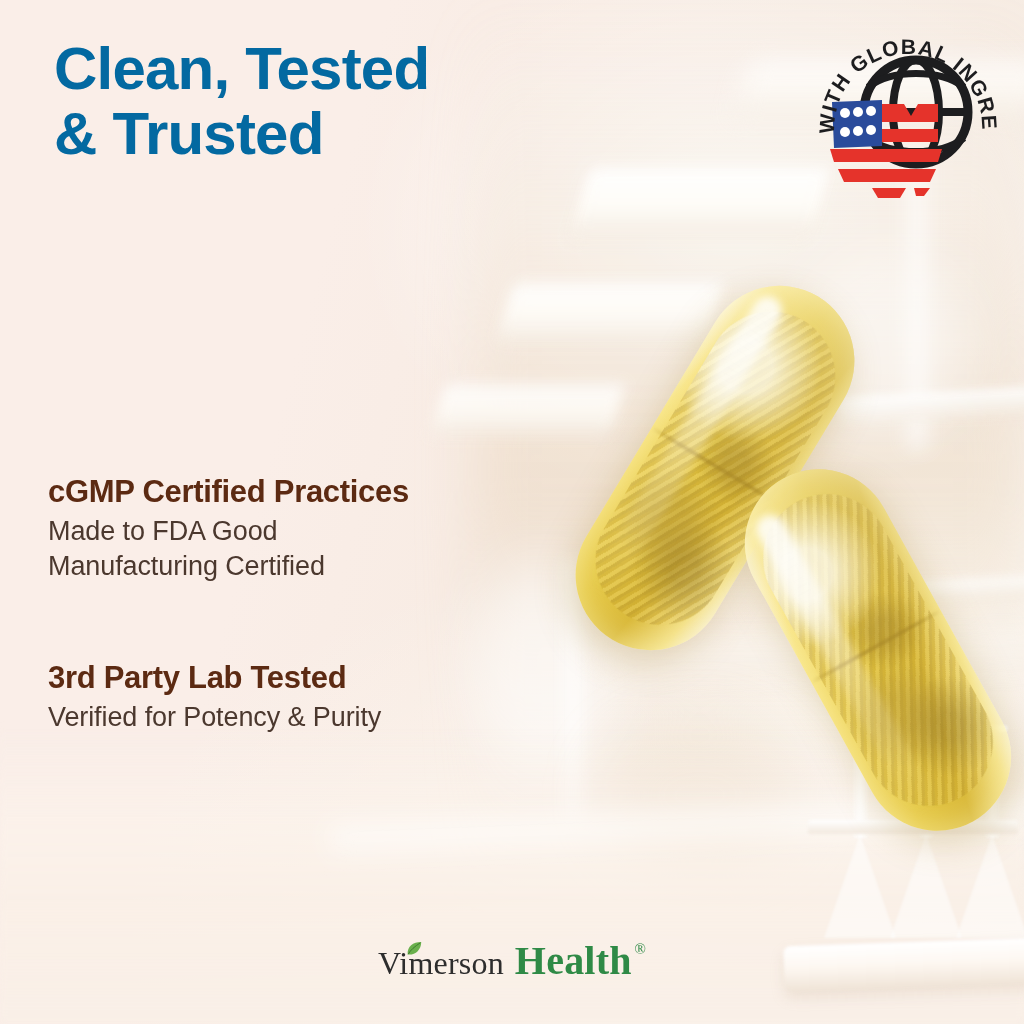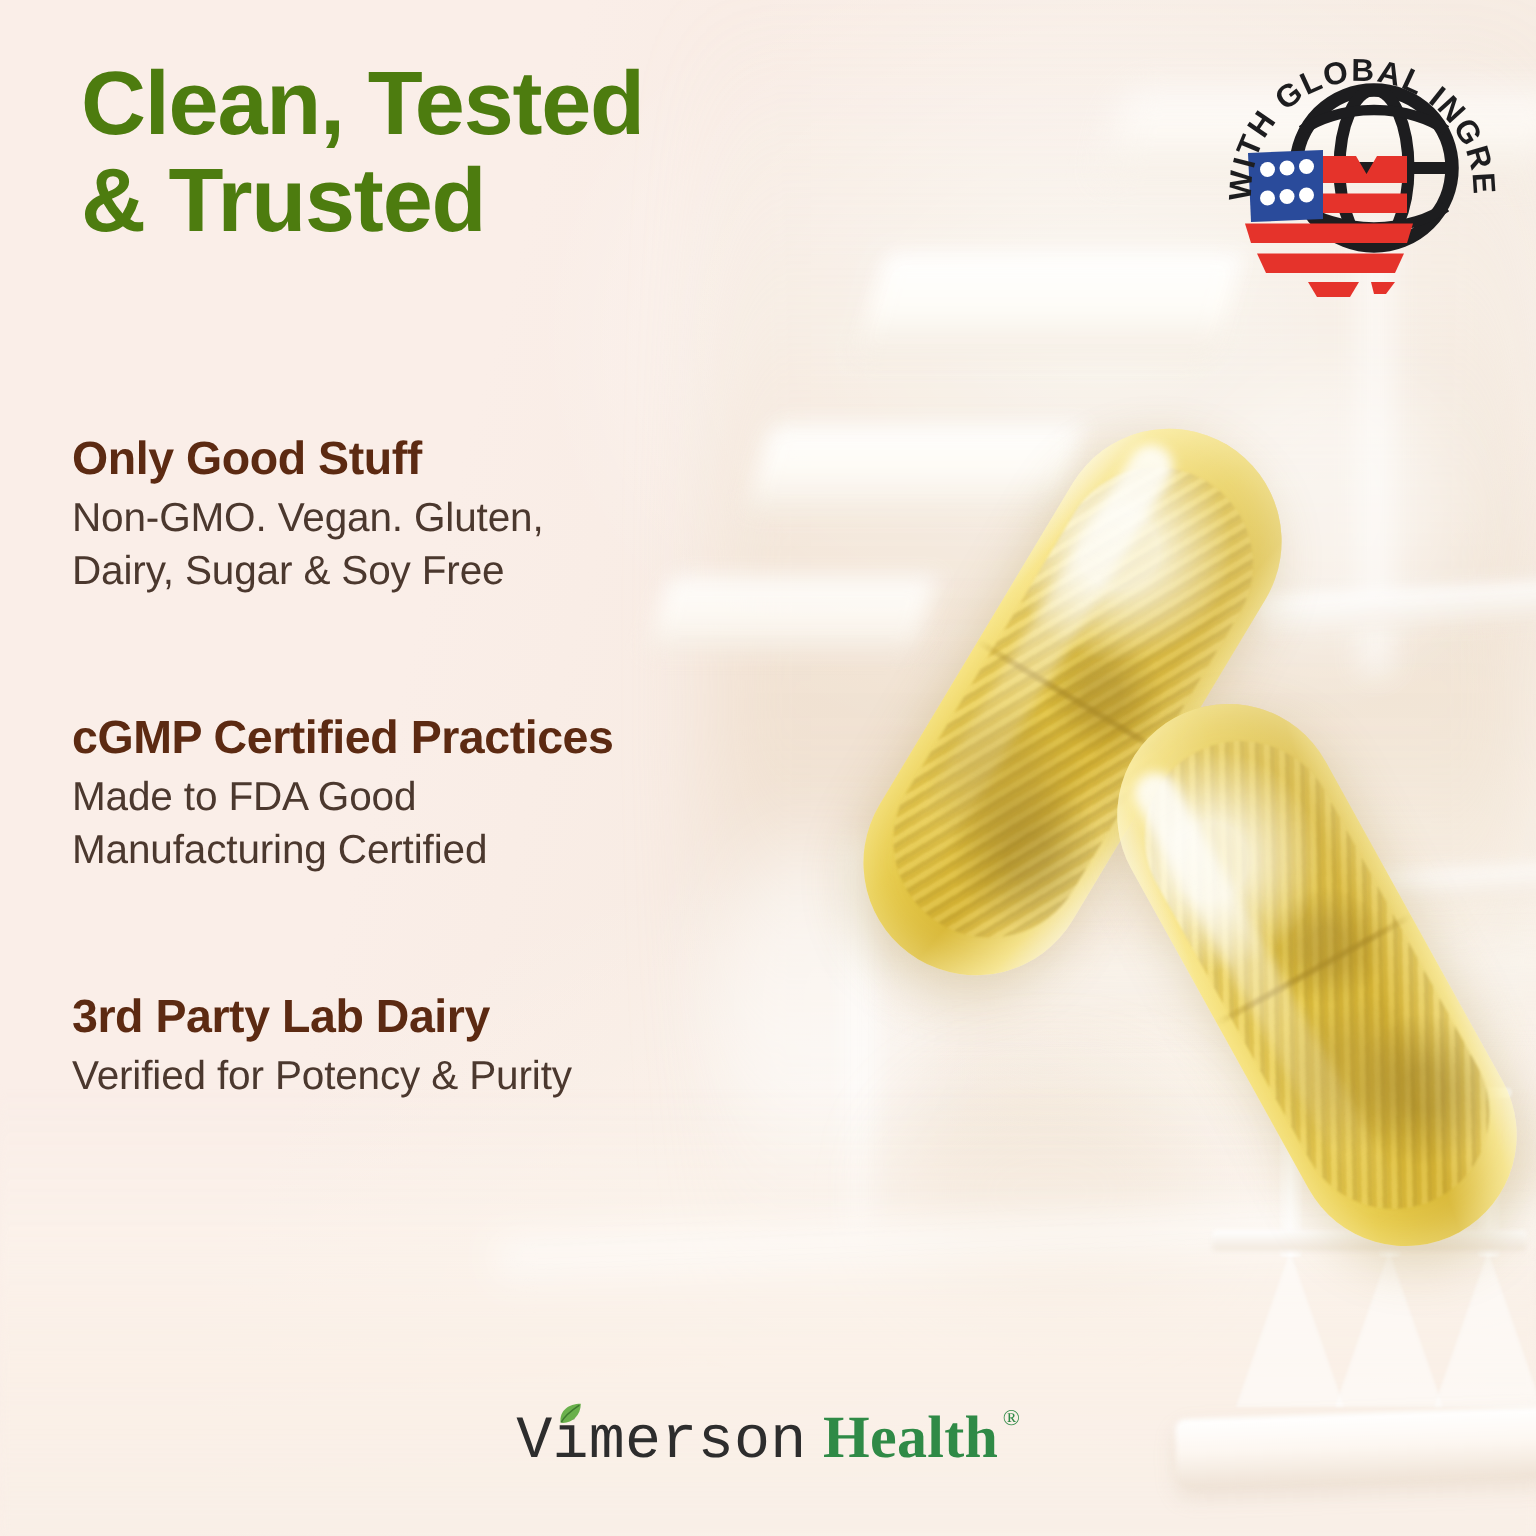--- a/index.html
+++ b/index.html
@@ -168,21 +168,21 @@
   #badge { position:absolute; left:812px; top:26px; width:188px; height:178px; }
   #badge svg { width:100%; height:100%; display:block; }
 
   
   #content { position:absolute; inset:0; }
 
   #headline {
     position:absolute; left:54px; top:36px;
     font-size:60px; font-weight:bold; line-height:1.09;
     letter-spacing:-0.8px;
-    color:#4d7c0f;
+    color:#0369a1;
     white-space:pre-line;
   }
 
   .feature { position:absolute; left:48px; width:520px; }
   #feature-0 { top:288px; }
   #feature-1 { top:474px; }
   #feature-2 { top:660px; }
 
   .feature-title {
     font-size:31px; font-weight:bold; color:#5c2a12;
@@ -193,22 +193,22 @@
     line-height:1.30; letter-spacing:-0.1px; white-space:pre-line;
   }
 
   
   #logo {
     position:absolute; left:0; right:0; bottom:40px;
     display:flex; align-items:baseline; justify-content:center; gap:11px;
   }
   .logo-word1 {
     position:relative;
-    font-family:Liberation Mono, monospace;
-    font-size:40px; color:#2d2d2d; letter-spacing:.2px;
+    font-family:Liberation Serif, serif;
+    font-size:32px; color:#2d2d2d; letter-spacing:.2px;
   }
   .logo-leaf { position:absolute; left:27px; top:-4px; width:18px; height:18px; }
   .logo-word2 {
     font-family:"Liberation Serif", serif;
     font-size:40px; font-weight:bold; color:#2f8a46; letter-spacing:.2px;
   }
   .logo-reg {
     font-family:"Liberation Serif", serif;
     font-size:15px; color:#2f8a46; align-self:flex-start; margin-top:4px; margin-left:-8px;
   }
@@ -306,34 +306,29 @@
       <textPath href="#arcpath" startOffset="4%">WITH GLOBAL INGREDIENTS</textPath>
     </text>
   </svg>
 </div>
 
 <div id="content">
 
   <h1 id="headline">Clean, Tested
 &amp; Trusted</h1>
 
-  <div class="feature" id="feature-0">
-    <div class="feature-title">Only Good Stuff</div>
-    <div class="feature-desc">Non-GMO. Vegan. Gluten,
-Dairy, Sugar &amp; Soy Free</div>
-  </div>
 
   <div class="feature" id="feature-1">
     <div class="feature-title">cGMP Certified Practices</div>
     <div class="feature-desc">Made to FDA Good
 Manufacturing Certified</div>
   </div>
 
   <div class="feature" id="feature-2">
-    <div class="feature-title">3rd Party Lab Dairy</div>
+    <div class="feature-title">3rd Party Lab Tested</div>
     <div class="feature-desc">Verified for Potency &amp; Purity</div>
   </div>
 
 </div>
 
 <div id="logo">
   <span class="logo-word1">
     <span>Vimerson</span>
     <svg class="logo-leaf" viewBox="0 0 20 20">
       <path d="M18 1 C 9 1, 2 6, 3 15 C 11 16, 18 10, 18 1 Z" fill="#6ab04c"></path>

